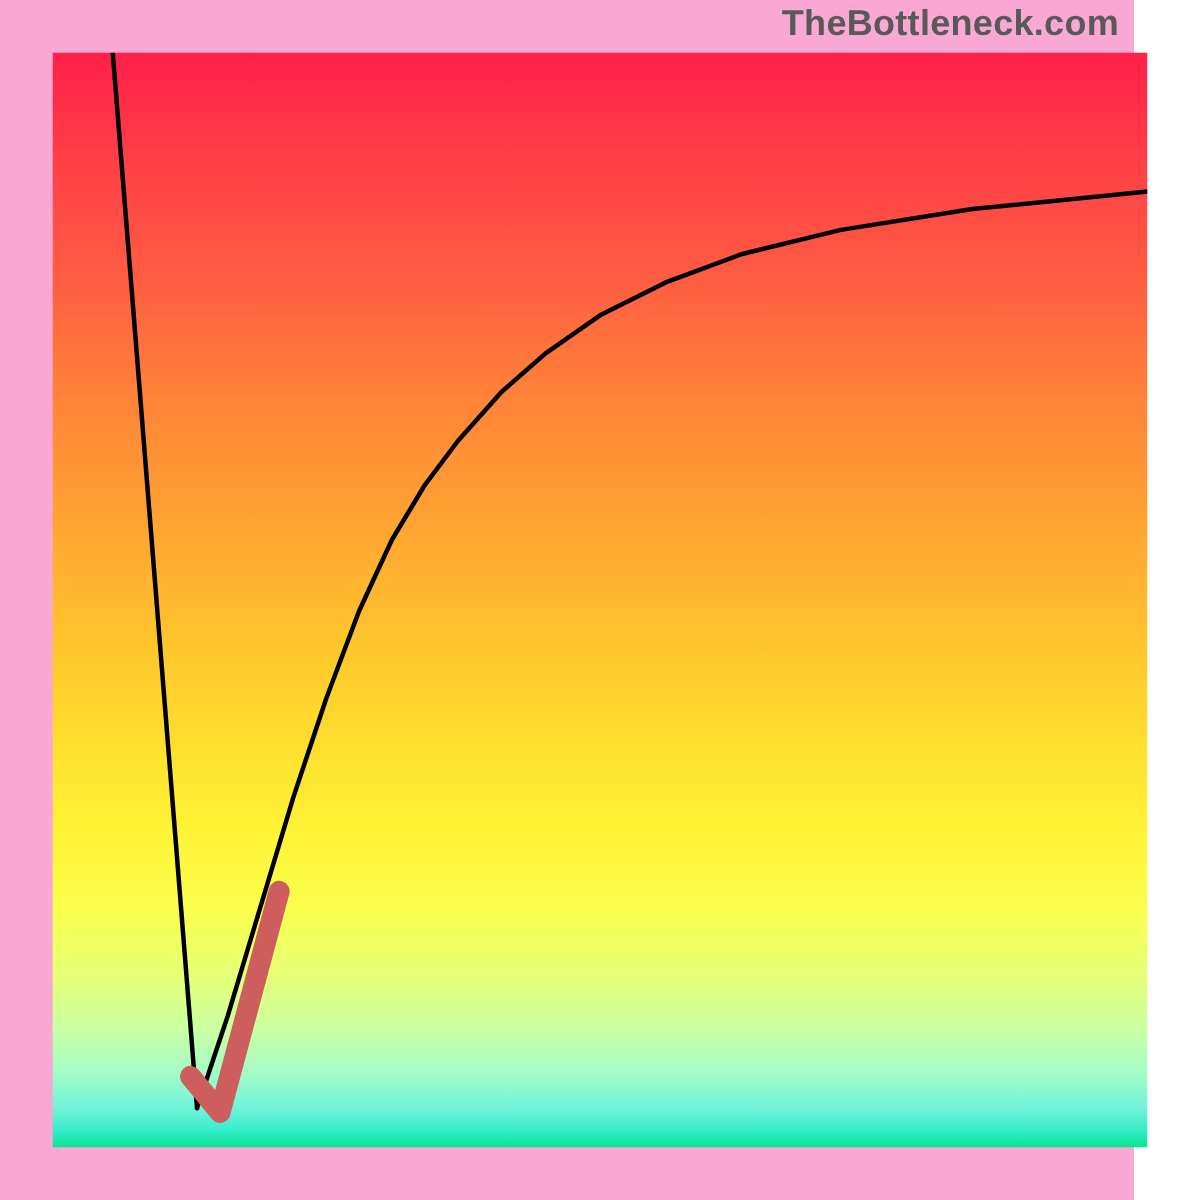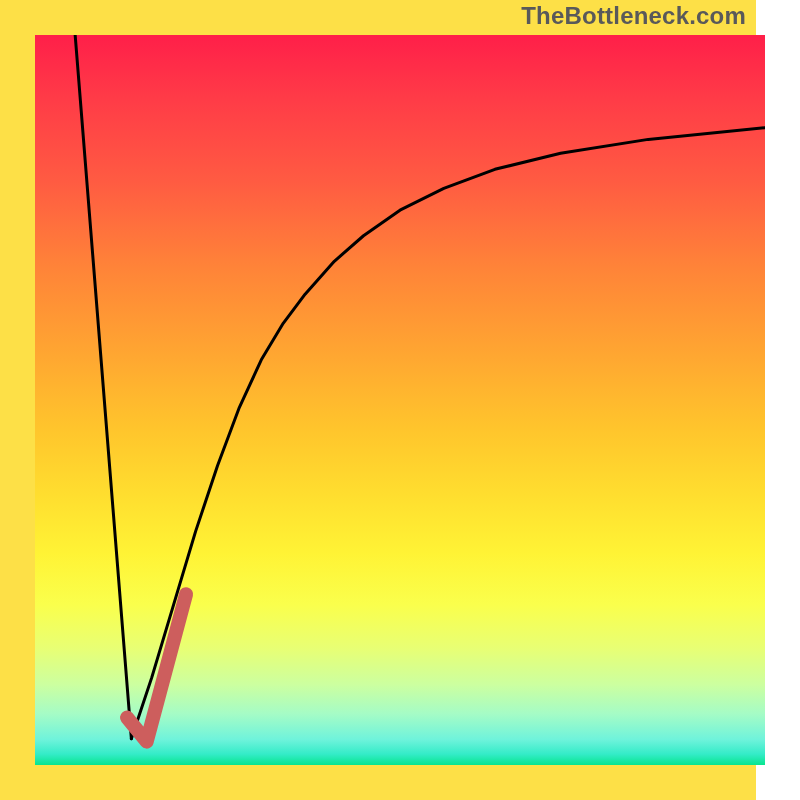--- a/index.html
+++ b/index.html
@@ -7,21 +7,21 @@
     padding: 0;
     width: 800px;
     height: 800px;
     overflow: hidden;
     background: #fff;
   }
   .frame {
     position: relative;
     width: 756px;
     height: 800px;
-    background: #fde047;
+    background: #f9a8d4;
   }
   .watermark {
     position: absolute;
     top: 2px;
     right: 10px;
     font-family: Arial, Helvetica, sans-serif;
     font-size: 24px;
     font-weight: 600;
     color: #59595a;
     letter-spacing: 0.2px;

